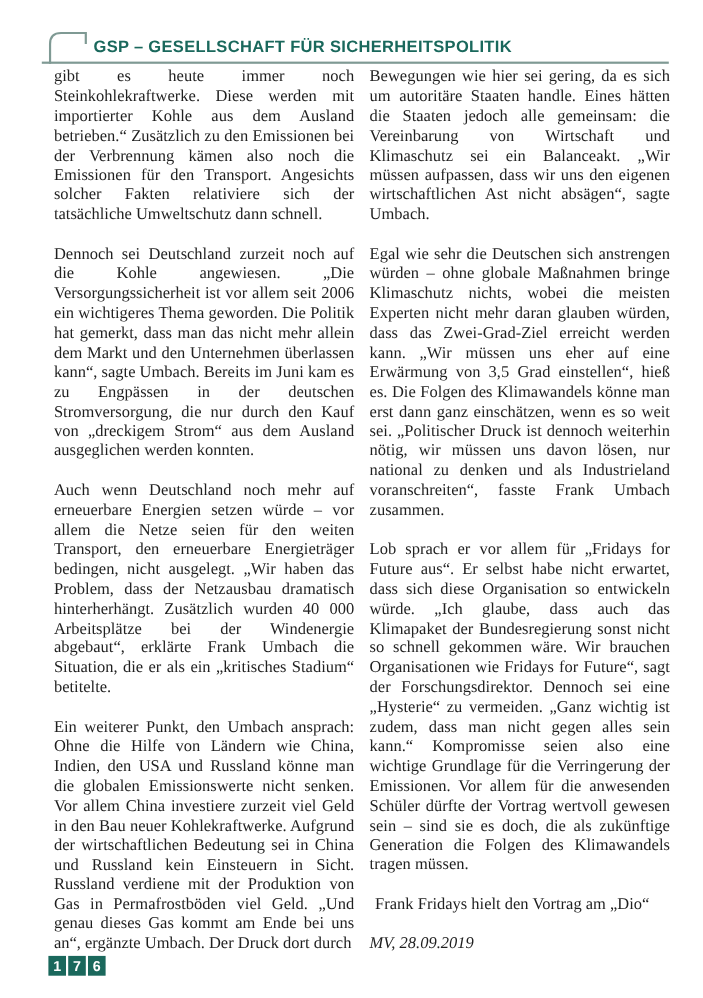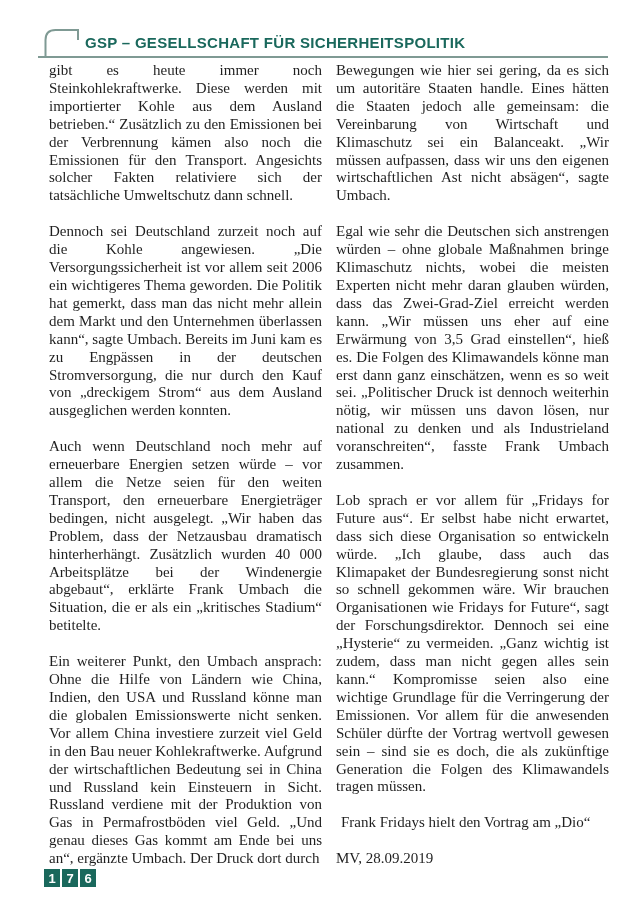--- a/index.html
+++ b/index.html
@@ -44,21 +44,21 @@
     width:273px;
     font-size:15px;
     line-height:17.9px;
     text-align:justify;
     hyphens:auto;
     -webkit-hyphens:auto;
   }
   .col p{margin:0 0 18px 0;}
   .col p:last-child{margin-bottom:0;}
   .byline{padding-left:5px;}
-  .dateline{padding-left:0;}
+  .dateline{padding-left:0;font-style:italic;}
   
   .pageno{
     position:absolute;left:44px;top:869px;
     display:flex;gap:2px;
   }
   .pageno .digit{
     width:16px;height:18px;
     background:var(--accent);
     color:#ffffff;
     font-family:"Liberation Sans", sans-serif;

